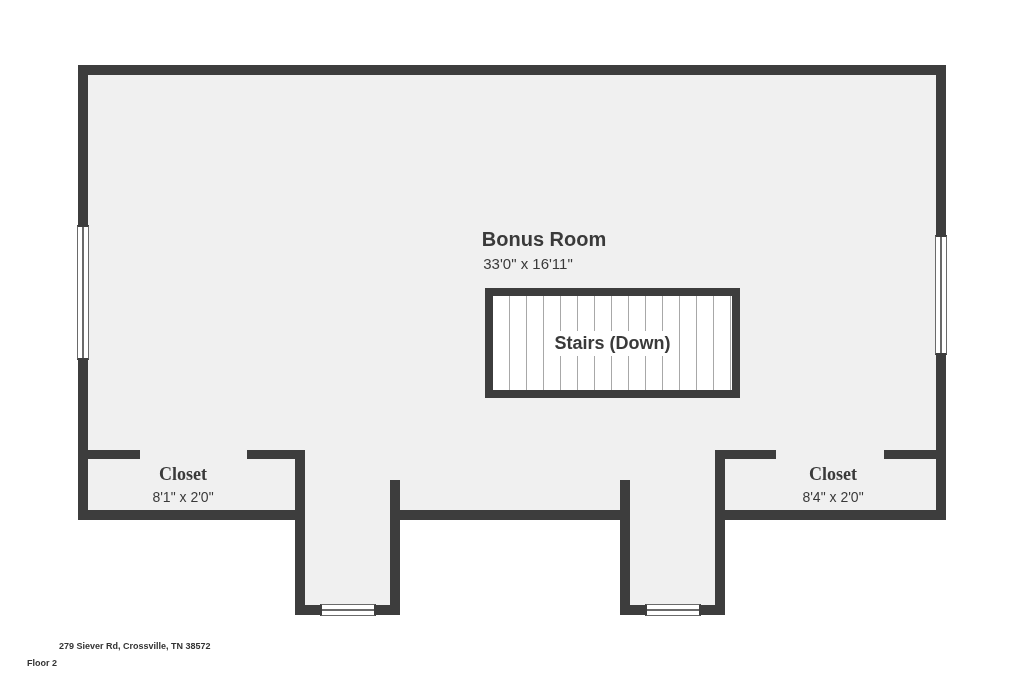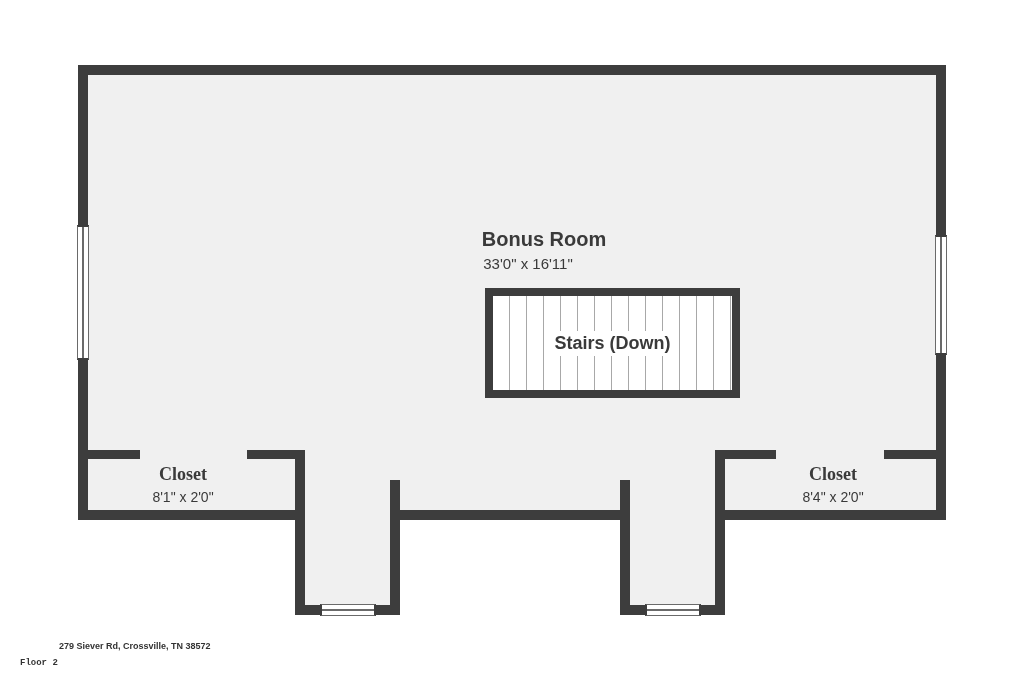--- a/index.html
+++ b/index.html
@@ -92,15 +92,15 @@
   <div class="label room-name" style="left:394px;top:227px;width:300px;">Bonus Room</div>
   <div class="label room-dims" style="left:378px;top:255px;width:300px;">33'0" x 16'11"</div>
 
   <div class="label closet-name" style="left:103px;top:464px;width:160px;">Closet</div>
   <div class="label closet-dims" style="left:103px;top:489px;width:160px;">8'1" x 2'0"</div>
 
   <div class="label closet-name" style="left:753px;top:464px;width:160px;">Closet</div>
   <div class="label closet-dims" style="left:753px;top:489px;width:160px;">8'4" x 2'0"</div>
 
   <div class="footer-text addr" style="left:27px;top:641px;margin-left:32px;">279 Siever Rd, Crossville, TN 38572</div>
-  <div class="footer-text floor-no" style="left:20px;top:658px;font-family:Liberation Mono, monospace;">Floor 2</div>
+  <div class="footer-text floor-no" style="left:27px;top:658px;">Floor 2</div>
 
 </div>
 
 </body></html>

